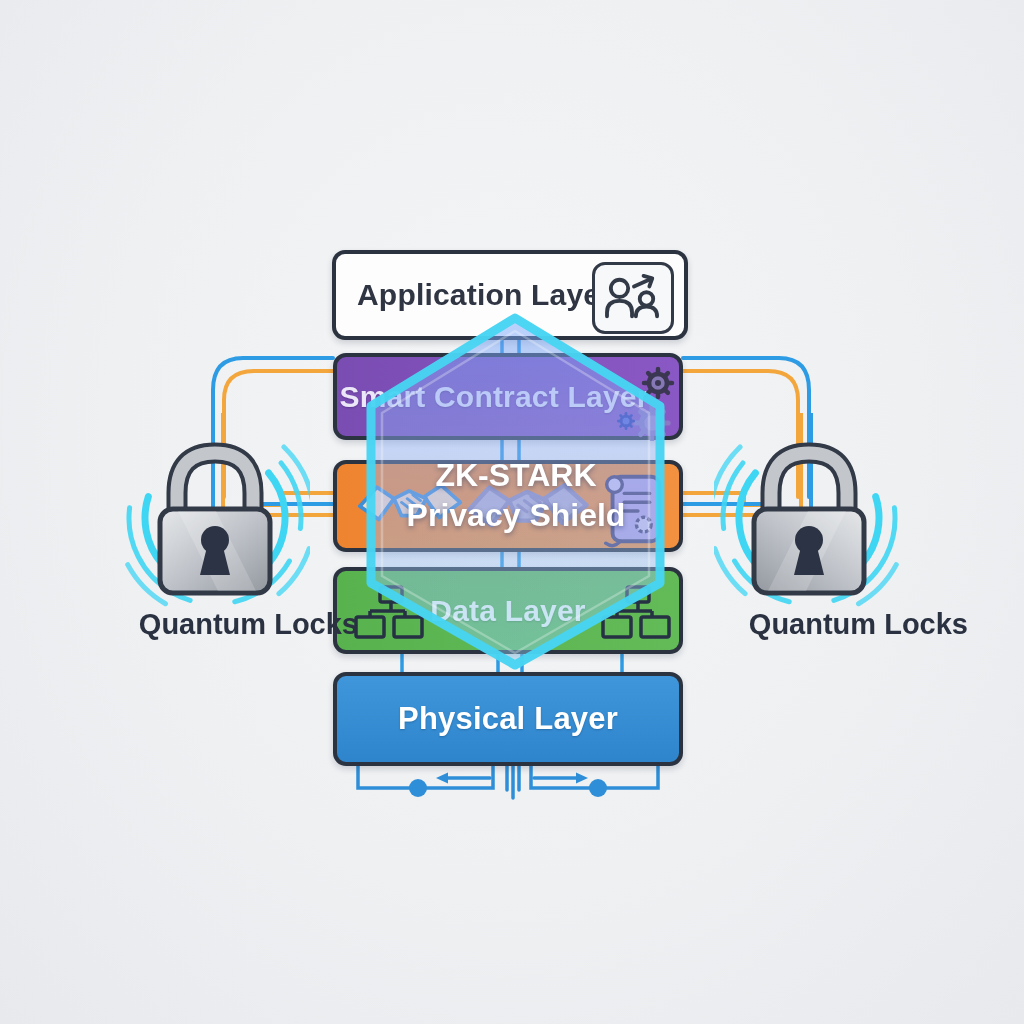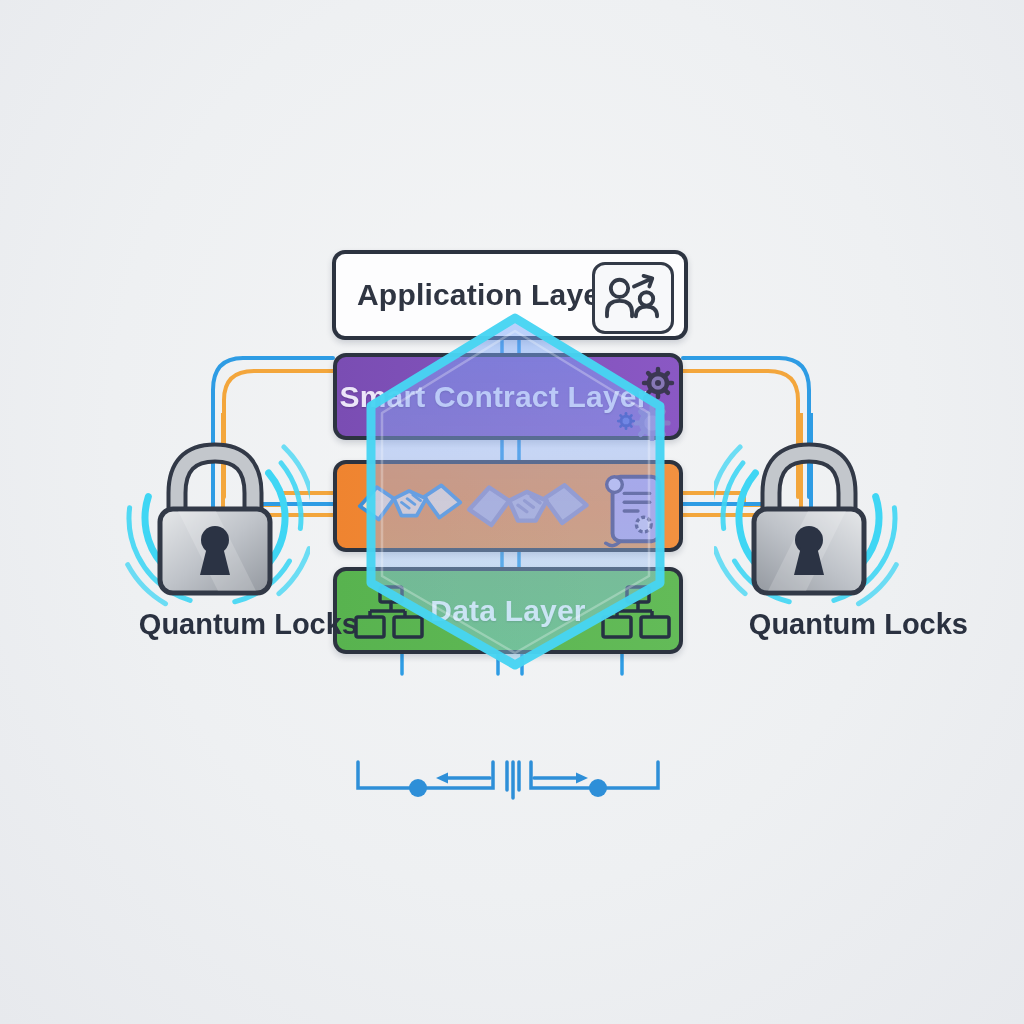--- a/index.html
+++ b/index.html
@@ -208,20 +208,23 @@
     <svg class="abs" style="left:262px;top:14px;" width="78" height="58" viewBox="0 0 78 58">
       <g fill="none" stroke="#263143" stroke-width="3.5" stroke-linejoin="round">
         <rect x="28" y="2" width="22" height="15" rx="2"></rect>
         <path d="M39,17 V26 M18,26 H53 M18,26 V32 M53,26 V32"></path>
         <rect x="4" y="32" width="28" height="20" rx="2"></rect>
         <rect x="42" y="32" width="28" height="20" rx="2"></rect>
       </g>
     </svg>
   </div>
 
+  <div class="layer layer-phys z2">
+    <span class="lbl">Physical Layer</span>
+  </div>
 
   <svg class="abs z3" style="left:120px;top:413px;" width="190" height="230" viewBox="0 0 190 230">
     <defs>
       <linearGradient id="bodyGradL" x1="0" y1="0" x2="1" y2="1">
         <stop offset="0" stop-color="#e6e8ea"></stop>
           <stop offset="0.5" stop-color="#bfc3c9"></stop>
           <stop offset="1" stop-color="#93989f"></stop>
       </linearGradient>
     </defs>
     <g fill="none" stroke="#3fd6f4" stroke-linecap="round">
@@ -269,14 +272,18 @@
     <defs>
       <linearGradient id="hexFill" x1="0" y1="0" x2="0" y2="1">
         <stop offset="0" stop-color="#76a5fa" stop-opacity="0.52"></stop>
         <stop offset="0.55" stop-color="#9bb4f0" stop-opacity="0.45"></stop>
         <stop offset="1" stop-color="#8cd0f2" stop-opacity="0.45"></stop>
       </linearGradient>
     </defs>
     <polygon points="515,318 660,406 660,583 515,665 371,583 371,406" fill="url(#hexFill)" stroke="#48d5f3" stroke-width="9" stroke-linejoin="round" opacity="0.97"></polygon>
     <polygon points="515,331 649,413 649,576 515,653 382,576 382,413" fill="none" stroke="#ffffff" stroke-width="2.5" stroke-linejoin="round" opacity="0.28"></polygon>
   </svg>
+  <div class="shield-text">
+    <div>ZK-STARK</div>
+    <div>Privacy Shield</div>
+  </div>
 
 </div>
 
 </body></html>

